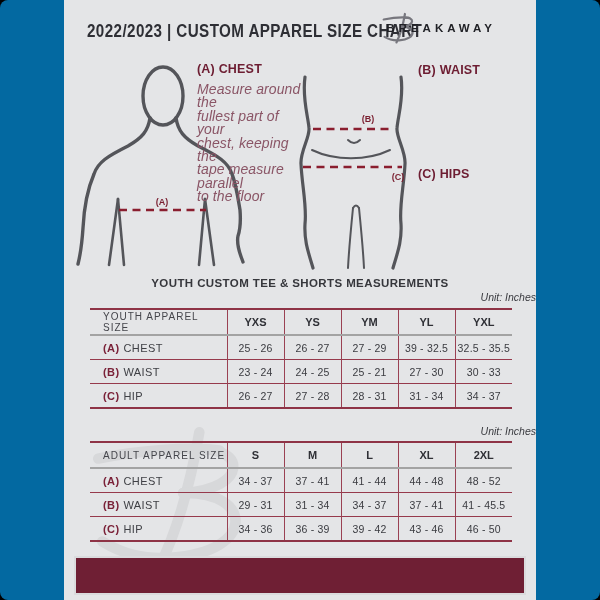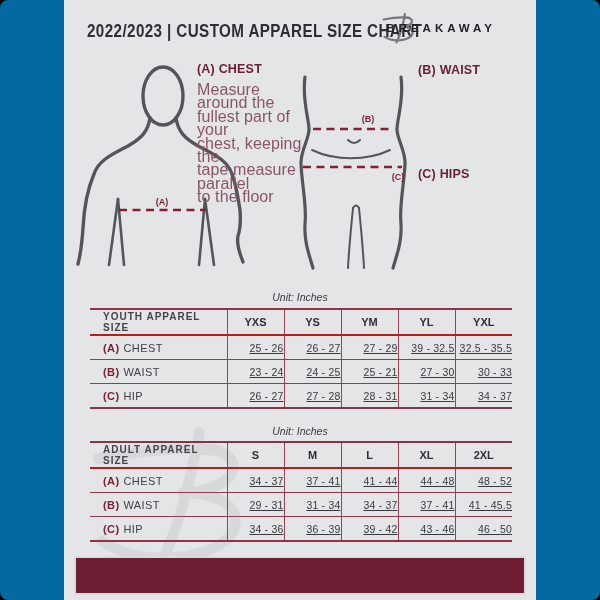--- a/index.html
+++ b/index.html
@@ -10,45 +10,45 @@
   
   .hdr-title{position:absolute;left:23px;top:20px;font-size:19px;font-weight:700;
     color:#2E2F35;letter-spacing:.5px;transform:scaleX(.80);transform-origin:left center;
     white-space:nowrap;}
   .brand{position:absolute;right:40px;top:22px;font-size:11.5px;font-weight:700;
     color:#202126;letter-spacing:4px;white-space:nowrap;}
   .logo-sm{position:absolute;right:118px;top:11px;width:38px;height:34px;color:#77777e;}
 
   
   .g-head{position:absolute;font-size:12.5px;font-weight:700;color:#6D1D32;letter-spacing:.2px;}
-  .g-desc{position:absolute;font-size:16px;color:#8A5566;
+  .g-desc{position:absolute;font-size:14px;font-style:italic;color:#8A5566;
     line-height:13.4px;white-space:pre-line;letter-spacing:.1px;}
   .fig{position:absolute;}
 
   
   .tbl-title{position:absolute;width:472px;text-align:center;font-size:11.5px;font-weight:700;
     color:#36373C;letter-spacing:.4px;}
-  .tbl-unit{position:absolute;width:472px;text-align:center;font-size:10.5px;font-style:italic;
+  .tbl-unit{position:absolute;width:472px;text-align:right;font-size:10.5px;font-style:italic;
     color:#3A3B40;}
   table.size{position:absolute;left:26px;width:422px;border-collapse:collapse;table-layout:fixed;
     border-top:2px solid #8E3346;border-bottom:2px solid #8E3346;z-index:1;}
   table.size col.c0{width:137px;}
   table.size col.cd{width:57px;}
   table.size th,table.size td{padding:0;background:transparent;}
-  table.size thead th{height:24px;border-bottom:2px solid #b91c1c;font-weight:bold;}
+  table.size thead th{height:24px;border-bottom:2px solid #a3a3a3;}
   table.size tbody tr + tr td{border-top:1.5px solid #96394C;}
   table.size tbody td{height:23px;}
   table.size th + th, table.size td + td{border-left:1px solid #9A4153;}
   .szlabel{font-size:10px;font-weight:400;color:#44454B;letter-spacing:1px;text-align:left;
     padding-left:13px !important;}
   .colhead{font-size:11px;font-weight:700;color:#2F3036;text-align:center;}
   .rowlabel{text-align:left;padding-left:13px !important;font-size:11px;color:#3F4045;
     letter-spacing:.4px;}
   .pfx{font-weight:700;color:#7A2138;margin-right:4px;}
-  .val{font-size:10.5px;color:#3A3B40;text-align:right;letter-spacing:.2px;text-decoration:underline;}
+  .val{font-size:10.5px;color:#3A3B40;text-align:center;letter-spacing:.2px;}
 
   .watermark{position:absolute;left:18px;top:414px;width:178px;height:170px;color:#D7D8DA;z-index:0;}
   .footer-bar{position:absolute;left:10px;top:556px;width:448px;height:35px;background:#6F1F34;
     border:2px solid #DADBDD;z-index:1;}
 </style>
 </head>
 <body>
 
 <div class="stage">
   <div class="doc">
@@ -112,20 +112,21 @@
 to the floor</div>
 
     <div class="g-head" style="left:354px;top:63px">(B) WAIST</div>
 
     <div class="g-head" style="left:354px;top:167px">(C) HIPS</div>
 
     <svg class="watermark" viewBox="0 0 44 40">
         <use href="#logo-b"></use>
       </svg>
 
+    <div class="tbl-title" style="top:277px">YOUTH CUSTOM TEE &amp; SHORTS MEASUREMENTS</div>
     <div class="tbl-unit" style="top:291px">Unit: Inches</div>
     <table class="size" style="top:308px">
       <colgroup>
           <col class="c0">
           <col class="cd">
           <col class="cd">
           <col class="cd">
           <col class="cd">
           <col class="cd">
         </colgroup>

